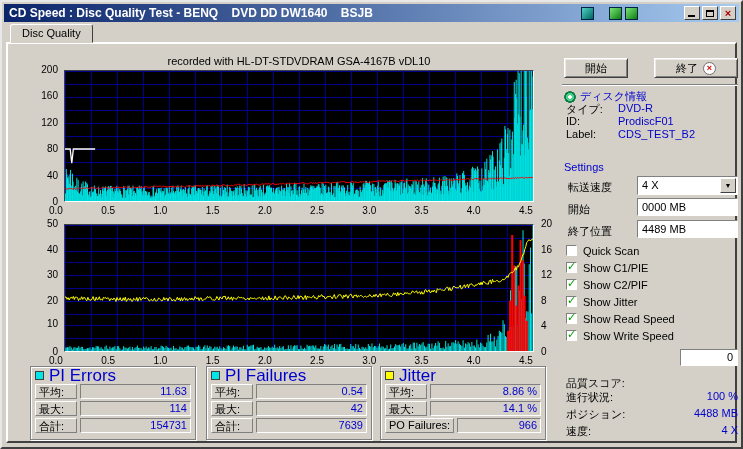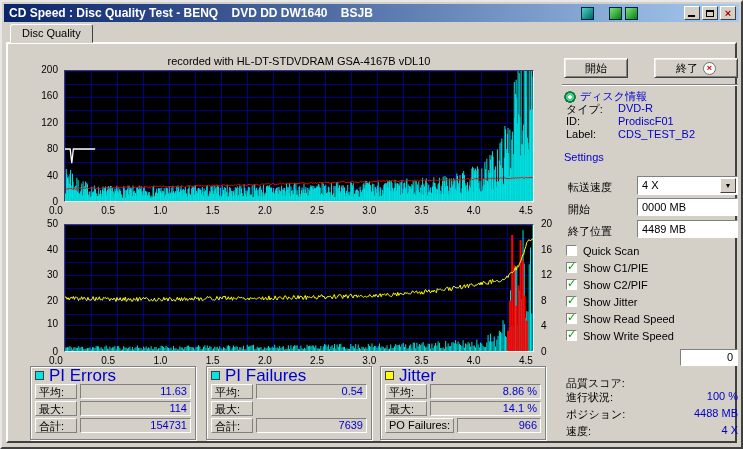--- a/index.html
+++ b/index.html
@@ -274,21 +274,21 @@
         <div class="inforow">
           <span class="il">ID:</span>
           <span class="iv">ProdiscF01</span>
         </div>
         <div class="inforow">
           <span class="il">Label:</span>
           <span class="iv">CDS_TEST_B2</span>
         </div>
       </div>
 
-    <div class="sec-h" style="left:556px;top:107px;text-align:center;">
+    <div class="sec-h" style="left:556px;top:117px;text-align:center;">
       <span>Settings</span>
     </div>
 
     <div class="lbl" style="left:560px;top:136px;">転送速度</div>
     <div class="combo" style="left:629px;top:132px;width:101px;">
       <span class="combo-val">4 X</span>
       <span class="combo-btn">
           <span class="chev">▼</span>
         </span>
     </div>
@@ -377,20 +377,21 @@
           <div class="stath">
             <span class="swatch" style="background: rgb(0, 230, 230);"></span>
             <span class="statt">PI Failures</span>
           </div>
           <div class="statrow">
             <span class="statl">平均:</span>
             <span class="statv">0.54</span>
           </div>
           <div class="statrow">
             <span class="statl">最大:</span>
+            <span class="statv">42</span>
           </div>
           <div class="statrow">
             <span class="statl">合計:</span>
             <span class="statv">7639</span>
           </div>
         </div>
         <div class="statbox" style="left: 350px;">
           <div class="stath">
             <span class="swatch" style="background: rgb(255, 255, 0);"></span>
             <span class="statt">Jitter</span>

